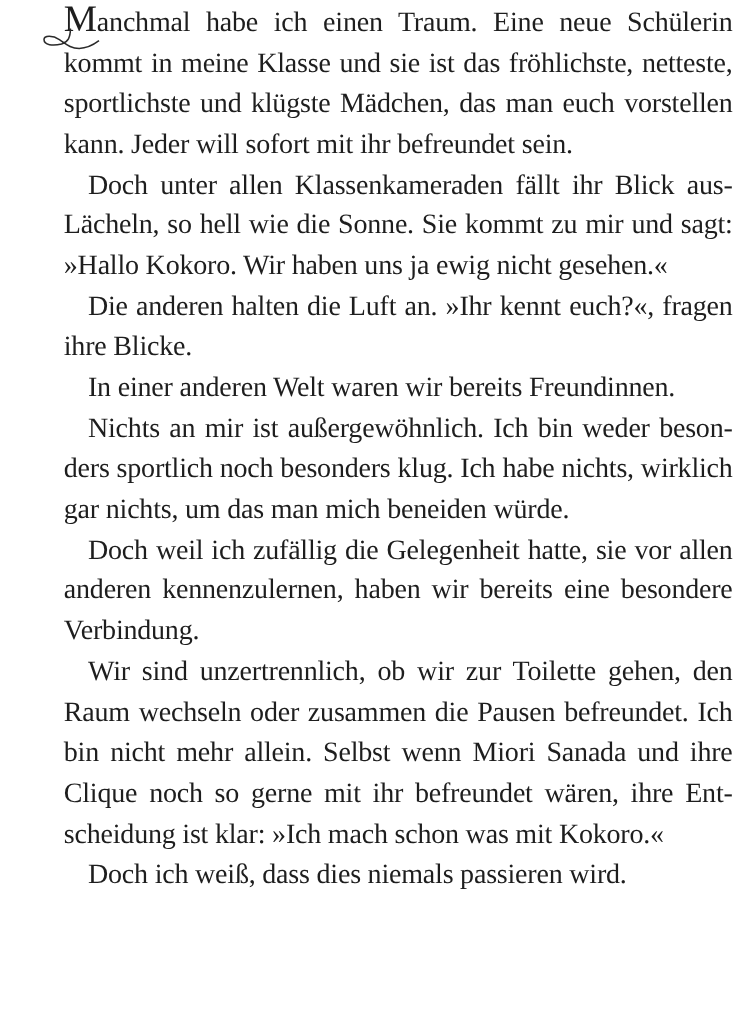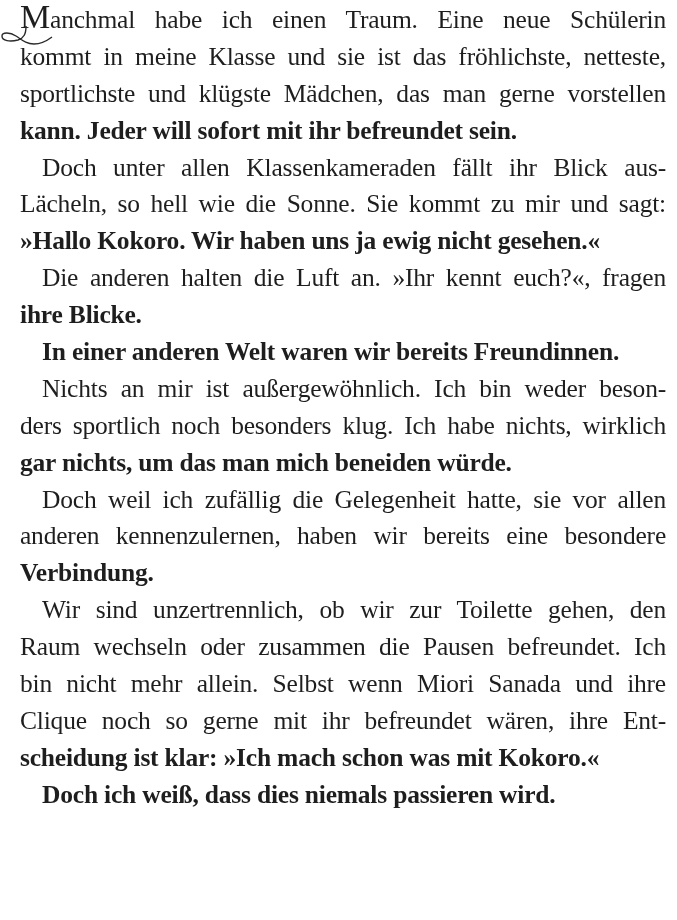--- a/index.html
+++ b/index.html
@@ -23,24 +23,24 @@
   }
   .line {
     display: block;
     height: 36.9px;
     line-height: 36.9px;
     font-size: 25.5px;
     white-space: nowrap;
     text-align: justify;
     text-align-last: justify;
     letter-spacing: -0.2px;
+    margin-left: 38px;
   }
   .line.last {
     text-align-last: left;
-    font-weight: bold;
   }
   .line.indent {
     padding-left: 22px;
   }
   .dropcap-wrap {
     position: relative;
   }
   .dropcap {
     font-size: 34px;
     line-height: 30px;
@@ -58,21 +58,21 @@
 
 <div class="page">
   <span class="line dropcap-wrap">
     <svg class="flourish" viewBox="0 0 60 30">
       <path d="M26 2 C26 10, 24 14, 18 16 C10 18, 2 17, 2 12 C2 8, 10 8, 16 12 C22 16, 26 20, 34 20 C42 20, 48 16, 52 13" fill="none" stroke="#2a2a2a" stroke-width="1.4"></path>
     </svg>
     <span class="dropcap">M</span><span>anchmal habe ich einen Traum. Eine neue Schülerin</span>
   </span>
   <div id="lines">
       <span class="line">kommt in meine Klasse und sie ist das fröhlichste, netteste,</span>
-      <span class="line">sportlichste und klügste Mädchen, das man gerne vorstellen</span>
+      <span class="line">sportlichste und klügste Mädchen, das man euch vorstellen</span>
       <span class="line last">kann. Jeder will sofort mit ihr befreundet sein.</span>
       <span class="line indent">Doch unter allen Klassenkameraden fällt ihr Blick aus-</span>
       <span class="line">Lächeln, so hell wie die Sonne. Sie kommt zu mir und sagt:</span>
       <span class="line last">»Hallo Kokoro. Wir haben uns ja ewig nicht gesehen.«</span>
       <span class="line indent">Die anderen halten die Luft an. »Ihr kennt euch?«, fragen</span>
       <span class="line last">ihre Blicke.</span>
       <span class="line indent last">In einer anderen Welt waren wir bereits Freundinnen.</span>
       <span class="line indent">Nichts an mir ist außergewöhnlich. Ich bin weder beson-</span>
       <span class="line">ders sportlich noch besonders klug. Ich habe nichts, wirklich</span>
       <span class="line last">gar nichts, um das man mich beneiden würde.</span>

